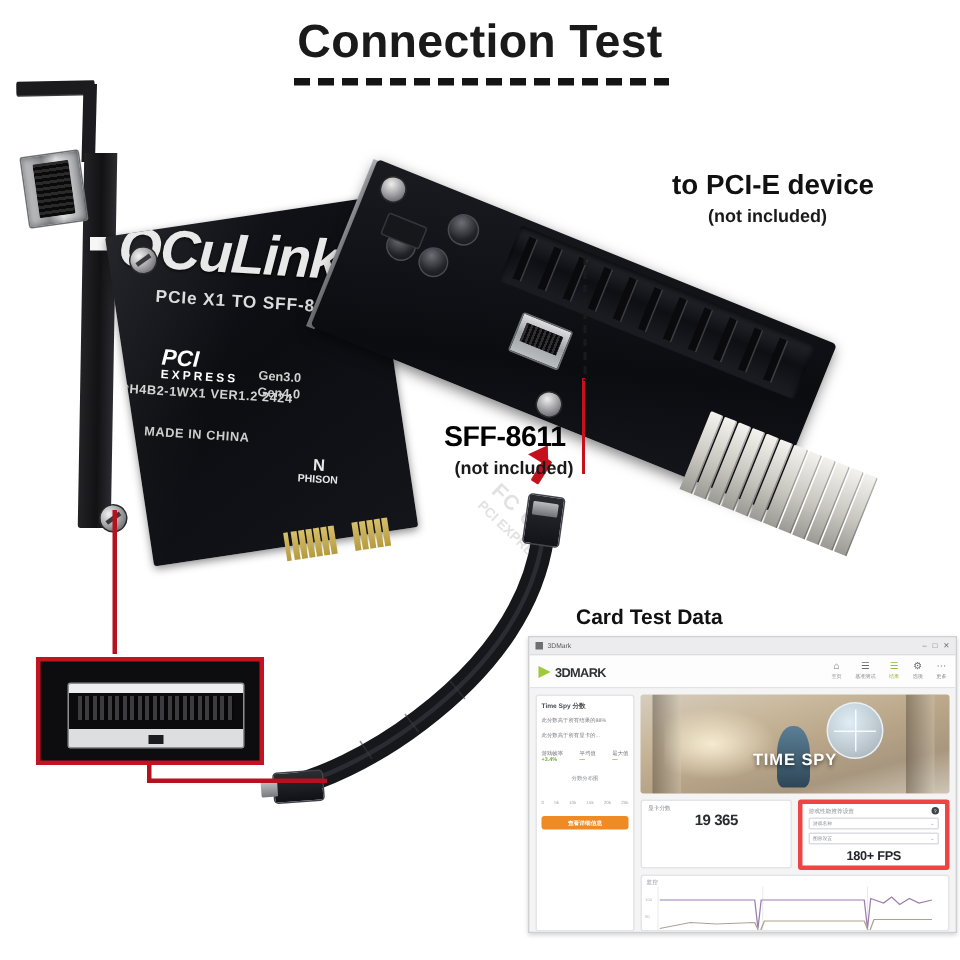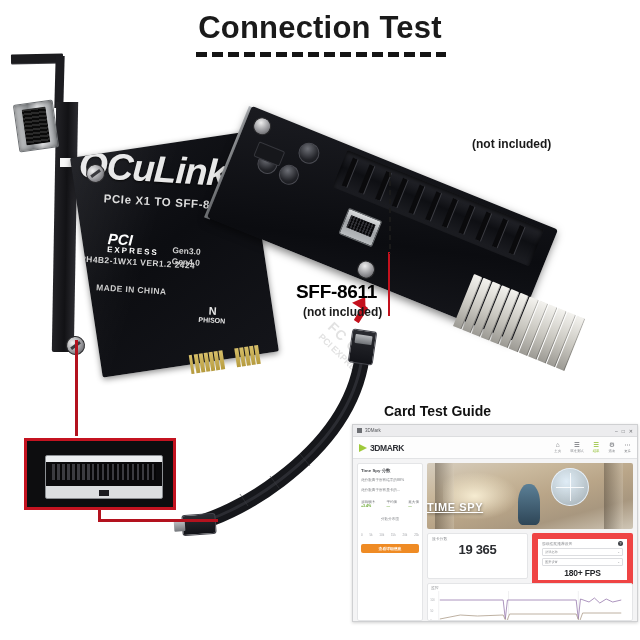--- a/index.html
+++ b/index.html
@@ -197,30 +197,30 @@
   .hero .pillar{position:absolute;top:0;bottom:0;width:9%;
       background:linear-gradient(to right,rgba(90,80,66,.5),rgba(215,205,188,.35));}
   .hero .fig{position:absolute;left:44%;bottom:6%;width:11%;height:62%;
       background:linear-gradient(to bottom,#5b7f96,#2e4657);border-radius:45% 45% 18% 18%;}
   .hero .orb{position:absolute;left:60%;top:8%;width:36px;height:36px;border-radius:50%;
       background:radial-gradient(circle at 40% 35%,rgba(225,240,252,.95),rgba(150,185,215,.55));
       border:1.2px solid rgba(235,245,255,.9);}
   .hero .orb::before,.hero .orb::after{content:"";position:absolute;background:rgba(255,255,255,.85);}
   .hero .orb::before{left:50%;top:4px;width:1px;bottom:4px;}
   .hero .orb::after{top:50%;left:4px;right:4px;height:1px;}
-  .hero .ts{position:absolute;left:0;right:0;top:58%;text-align:left;color:#fff;
-      font-size:11px;font-weight:800;letter-spacing:.6px;text-shadow:0 1px 3px rgba(0,0,0,.55);text-decoration:underline;}
+  .hero .ts{position:absolute;left:0;right:0;top:58%;text-align:center;color:#fff;
+      font-size:11px;font-weight:800;letter-spacing:.6px;text-shadow:0 1px 3px rgba(0,0,0,.55);}
 
   .score-row{display:flex;gap:4px;height:46px;}
   .score-col{flex:1;display:flex;flex-direction:column;gap:4px;}
   .scard{flex:1;background:#fff;border:1px solid #e4e5e7;border-radius:2px;
       padding:2px 4px;box-sizing:border-box;}
   .scard .k{font-size:3.8px;color:#8a8c90;}
-  .scard .v{text-align:center;font-size:13px;font-weight:700;color:#2a2c30;margin-top:1px;letter-spacing:-.3px;}
-  .rcard{flex:1;background:#fff;border:6px solid #ef4444;border-radius:2px;
+  .scard .v{text-align:center;font-size:10px;font-weight:700;color:#2a2c30;margin-top:1px;letter-spacing:-.3px;}
+  .rcard{flex:1;background:#fff;border:3px solid #ef4444;border-radius:2px;
       padding:2px 4px;box-sizing:border-box;display:flex;flex-direction:column;}
   .rcard .top{display:flex;align-items:center;font-size:3.8px;color:#8a8c90;}
   .rcard .top .q{margin-left:auto;width:5px;height:5px;border-radius:50%;background:#3f4247;
       color:#fff;font-size:3.4px;display:flex;align-items:center;justify-content:center;}
   .sel{margin-top:2px;height:6px;border:1px solid #dcdde0;border-radius:1px;
       display:flex;align-items:center;padding:0 2px;font-size:3.2px;color:#8c8e92;}
   .sel .cv{margin-left:auto;font-size:3.4px;}
   .fps{text-align:center;font-size:8.5px;font-weight:700;color:#24262a;margin-top:2px;letter-spacing:-.2px;}
 
   .graph{flex:1;background:#fff;border:1px solid #e4e5e7;border-radius:2px;
@@ -358,24 +358,25 @@
       </div>
   </div>
 
   <div class="rline v1"></div>
   <div class="rline v3"></div>
   <div class="rline h1"></div>
   <div class="vline-red"></div>
   <div class="dashed-top"></div>
   <div class="arrow-up"></div>
 
+  <div class="lbl-pcie-dev">to PCI-E device</div>
   <div class="lbl-pcie-sub">(not included)</div>
   <div class="lbl-sff">SFF-8611</div>
   <div class="lbl-sff-sub">(not included)</div>
-  <div class="lbl-ctd">Card Test Guide</div>
+  <div class="lbl-ctd">Card Test Data</div>
 
   <div class="tm">
     <div class="tm-title">
       <div class="sq"></div>
       <div class="t">3DMark</div>
       <div class="ctrls">
         <span>–</span>
         <span>□</span>
         <span>✕</span>
       </div>

